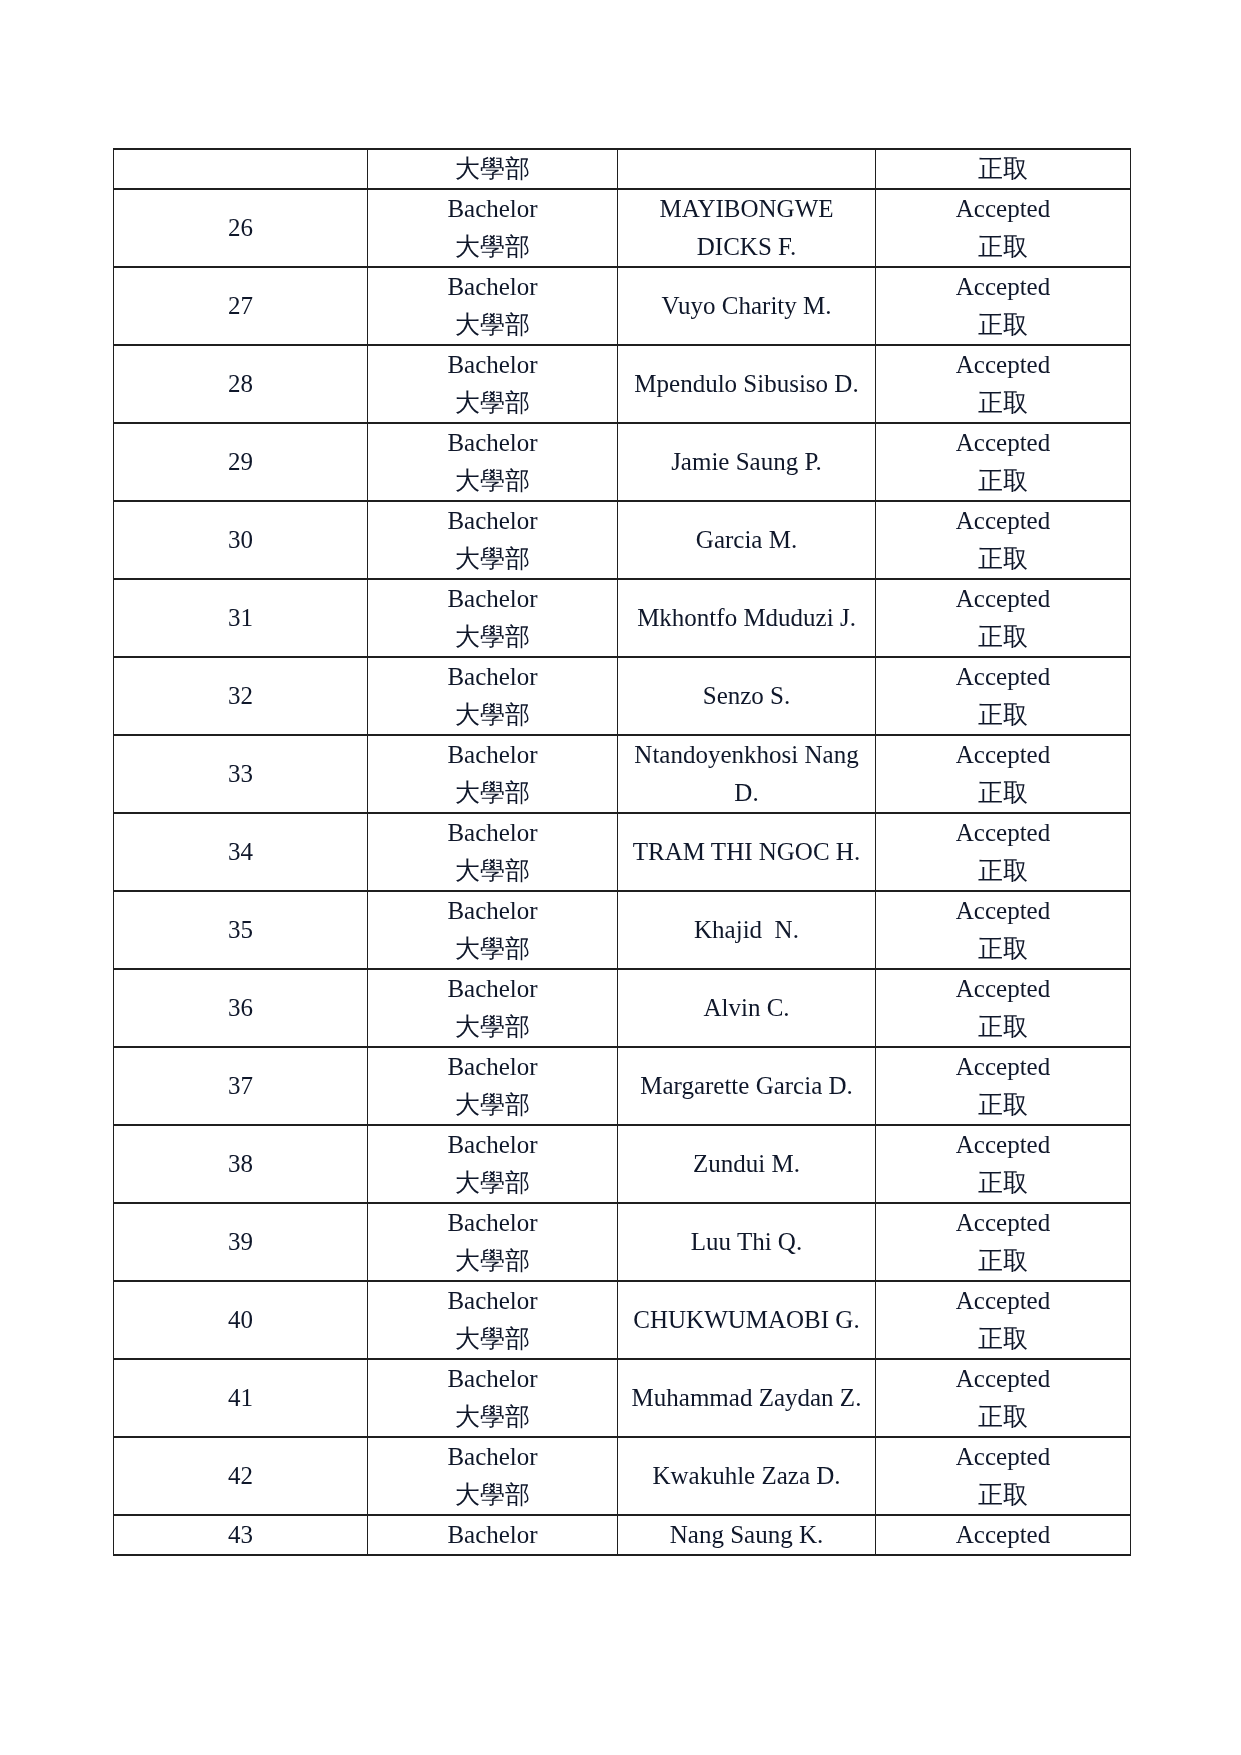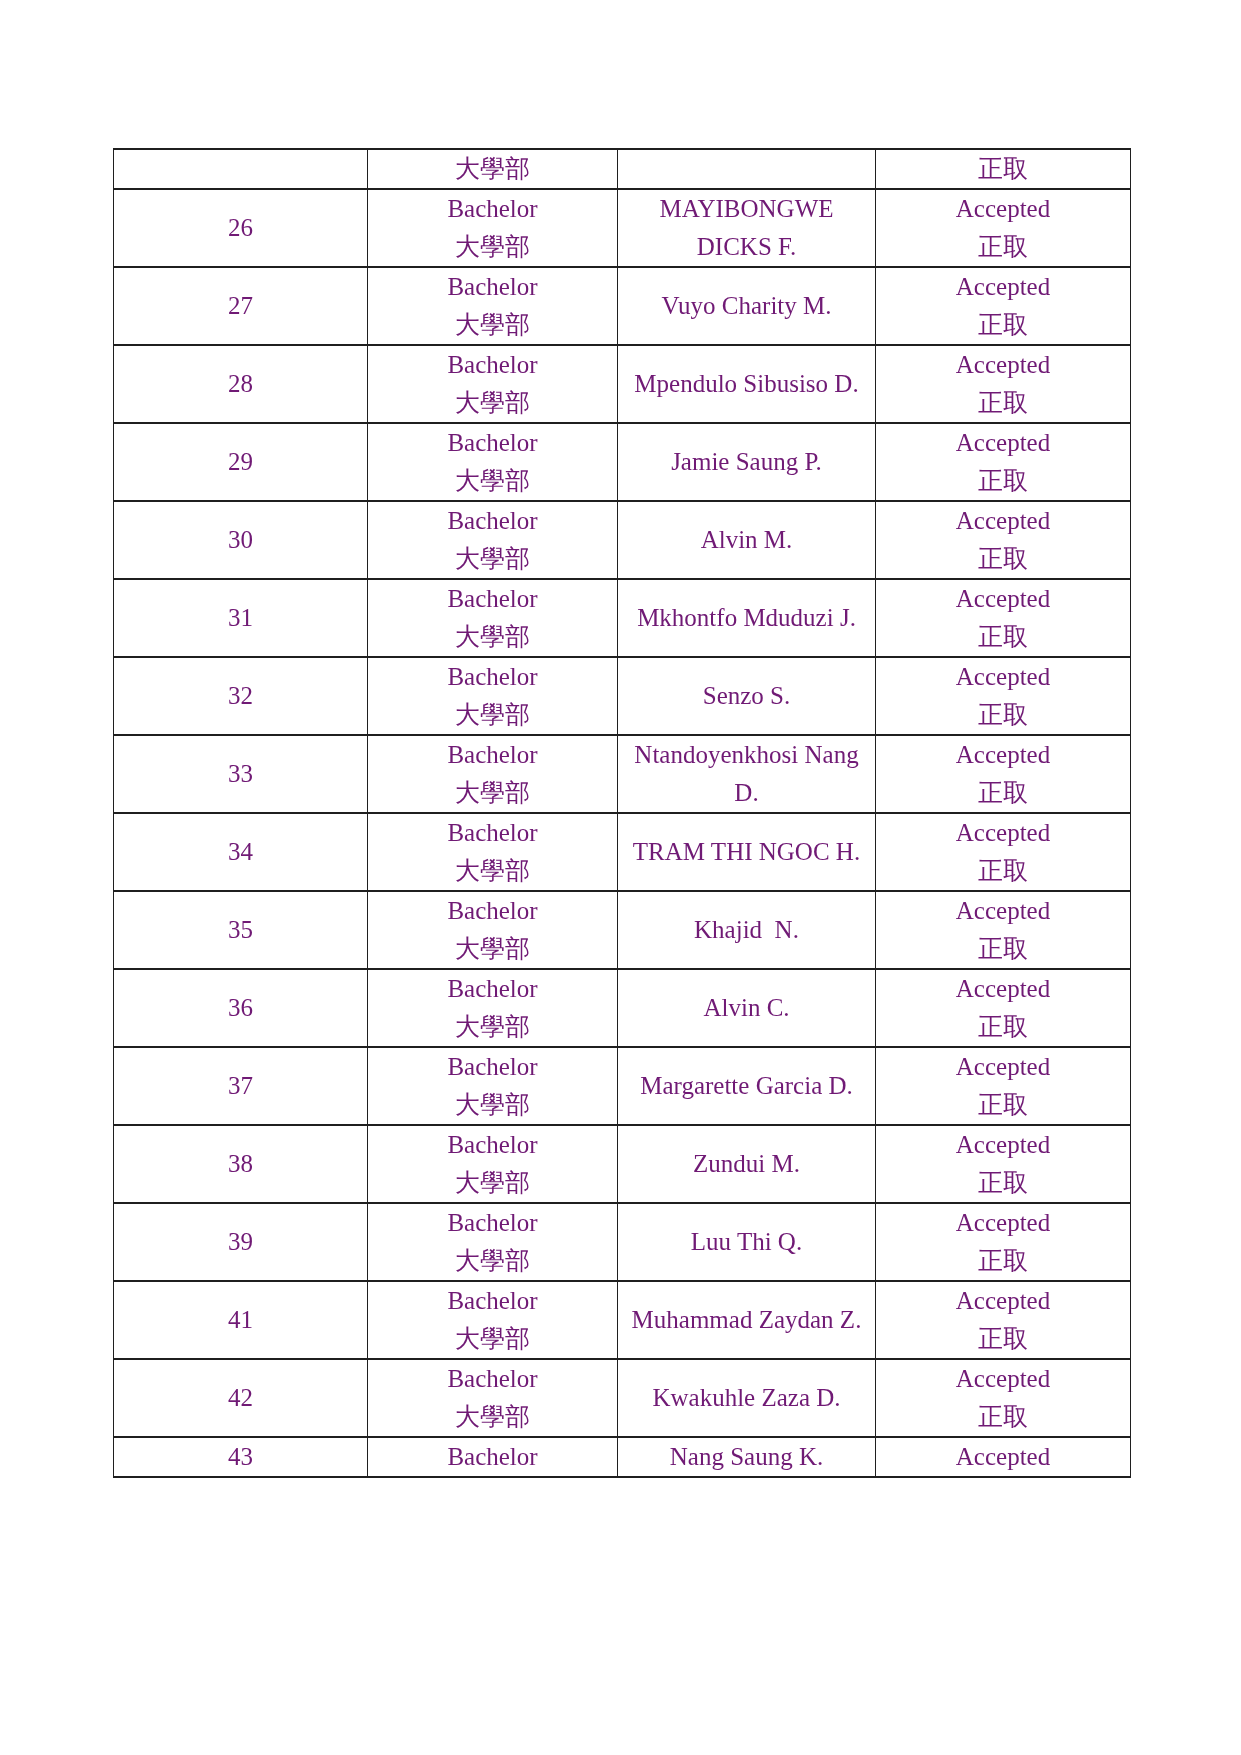--- a/index.html
+++ b/index.html
@@ -5,21 +5,21 @@
   html, body {
     margin: 0;
     padding: 0;
     background: #ffffff;
   }
   .page {
     position: relative;
     width: 1241px;
     height: 1755px;
     background: #ffffff;
-    color: #701a75;
+    color: #0f172a;
     font-family: "Liberation Serif", "DejaVu Serif", serif;
     overflow: hidden;
   }
   table.results {
     position: absolute;
     left: 113px;
     top: 148px;
     width: 1017px;
     border-collapse: collapse;
     table-layout: fixed;
@@ -135,21 +135,21 @@
         </tr>
         <tr class="row-full">
           <td class="no-cell">
             <div class="cell-line">30</div>
           </td>
           <td class="degree-cell">
             <div class="cell-line">Bachelor</div>
             <div class="cell-line">大學部</div>
           </td>
           <td class="name-cell">
-            <div class="cell-line">Alvin M.</div>
+            <div class="cell-line">Garcia M.</div>
           </td>
           <td class="result-cell">
             <div class="cell-line">Accepted</div>
             <div class="cell-line">正取</div>
           </td>
         </tr>
         <tr class="row-full">
           <td class="no-cell">
             <div class="cell-line">31</div>
           </td>
@@ -280,20 +280,36 @@
         <tr class="row-full">
           <td class="no-cell">
             <div class="cell-line">39</div>
           </td>
           <td class="degree-cell">
             <div class="cell-line">Bachelor</div>
             <div class="cell-line">大學部</div>
           </td>
           <td class="name-cell">
             <div class="cell-line">Luu Thi Q.</div>
+          </td>
+          <td class="result-cell">
+            <div class="cell-line">Accepted</div>
+            <div class="cell-line">正取</div>
+          </td>
+        </tr>
+        <tr class="row-full">
+          <td class="no-cell">
+            <div class="cell-line">40</div>
+          </td>
+          <td class="degree-cell">
+            <div class="cell-line">Bachelor</div>
+            <div class="cell-line">大學部</div>
+          </td>
+          <td class="name-cell">
+            <div class="cell-line">CHUKWUMAOBI G.</div>
           </td>
           <td class="result-cell">
             <div class="cell-line">Accepted</div>
             <div class="cell-line">正取</div>
           </td>
         </tr>
         <tr class="row-full">
           <td class="no-cell">
             <div class="cell-line">41</div>
           </td>

